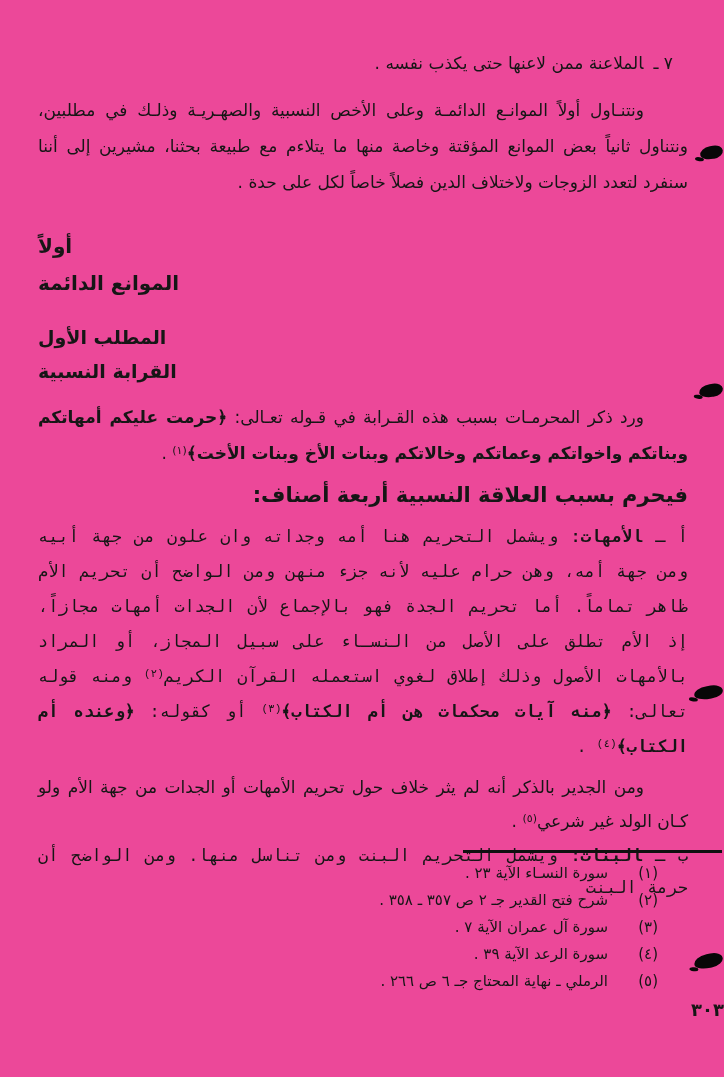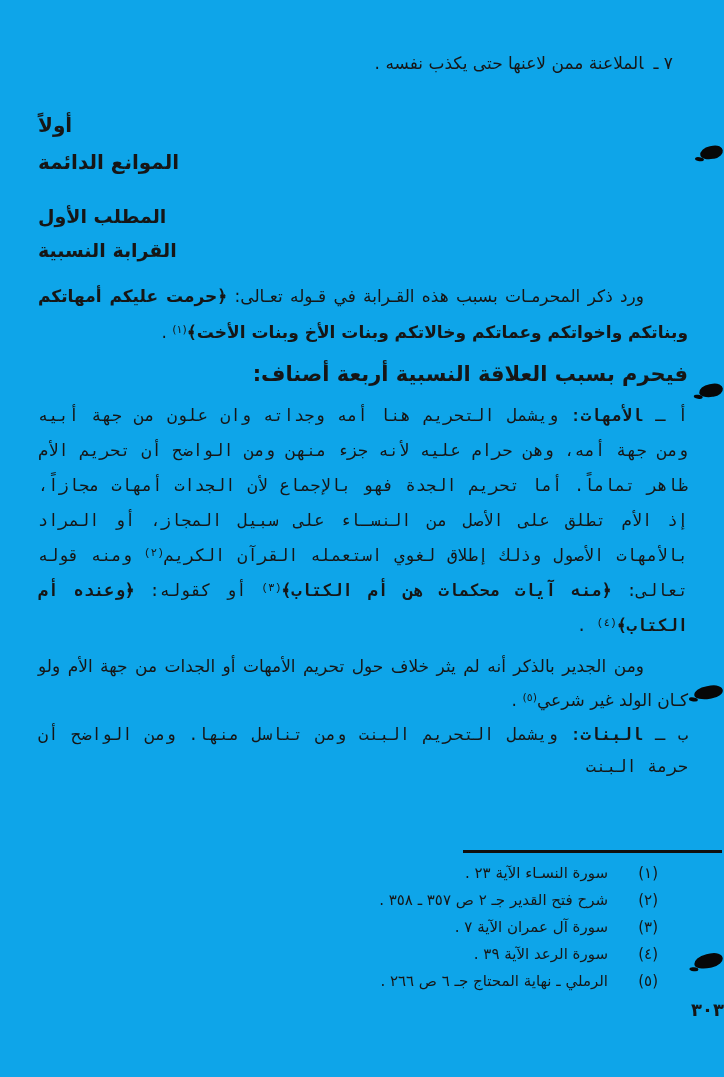--- a/index.html
+++ b/index.html
@@ -1,18 +1,18 @@
 <!DOCTYPE html>
 <html lang="ar" dir="rtl"><head>
 <meta charset="utf-8">
 <style>
   html,body { margin:0; padding:0; background:#e8e8e4; }
   .page {
     position:relative; width:724px; height:1077px;
-    background:#0ea5e9; color:#161616;
+    background:#ec4899; color:#161616;
     font-family:"DejaVu Sans", sans-serif;
     overflow:hidden; margin:0 auto;
   }
   .content {
     position:absolute; top:48px; right:36px; width:650px;
     direction:rtl; text-align:justify;
   }
   .item-7 { font-size:17px; line-height:31px; padding-right:15px; }
   .item-7 .marker { margin-left:10px; }
   .para-intro, .para-verse { margin:13px 0 0; font-size:17px; line-height:36px; text-indent:44px; }
@@ -61,20 +61,21 @@
 <body>
 
 <div class="page">
 
   <div class="content">
 
     <div class="item-7">
       <span class="marker">٧ ـ</span><span>الملاعنة ممن لاعنها حتى يكذب نفسه .</span>
     </div>
 
+    <p class="para-intro">ونتنـاول أولاً الموانـع الدائمـة وعلى الأخص النسبية والصهـريـة وذلـك في مطلبين، ونتناول ثانياً بعض الموانع المؤقتة وخاصة منها ما يتلاءم مع طبيعة بحثنا، مشيرين إلى أننا سنفرد لتعدد الزوجات ولاختلاف الدين فصلاً خاصاً لكل على حدة .</p>
 
     <h2 class="heading h1">أولاً</h2>
     <h2 class="heading h2">الموانع الدائمة</h2>
     <h3 class="heading h3">المطلب الأول</h3>
     <h3 class="heading h4">القرابة النسبية</h3>
 
     <p class="para-verse">
       <span>ورد ذكر المحرمـات بسبب هذه القـرابة في قـوله تعـالى: </span><span class="verse">﴿حرمت عليكم أمهاتكم وبناتكم واخواتكم وعماتكم وخالاتكم وبنات الأخ وبنات الأخت﴾</span><sup class="ref">(١)</sup><span> .</span>
     </p>
 

